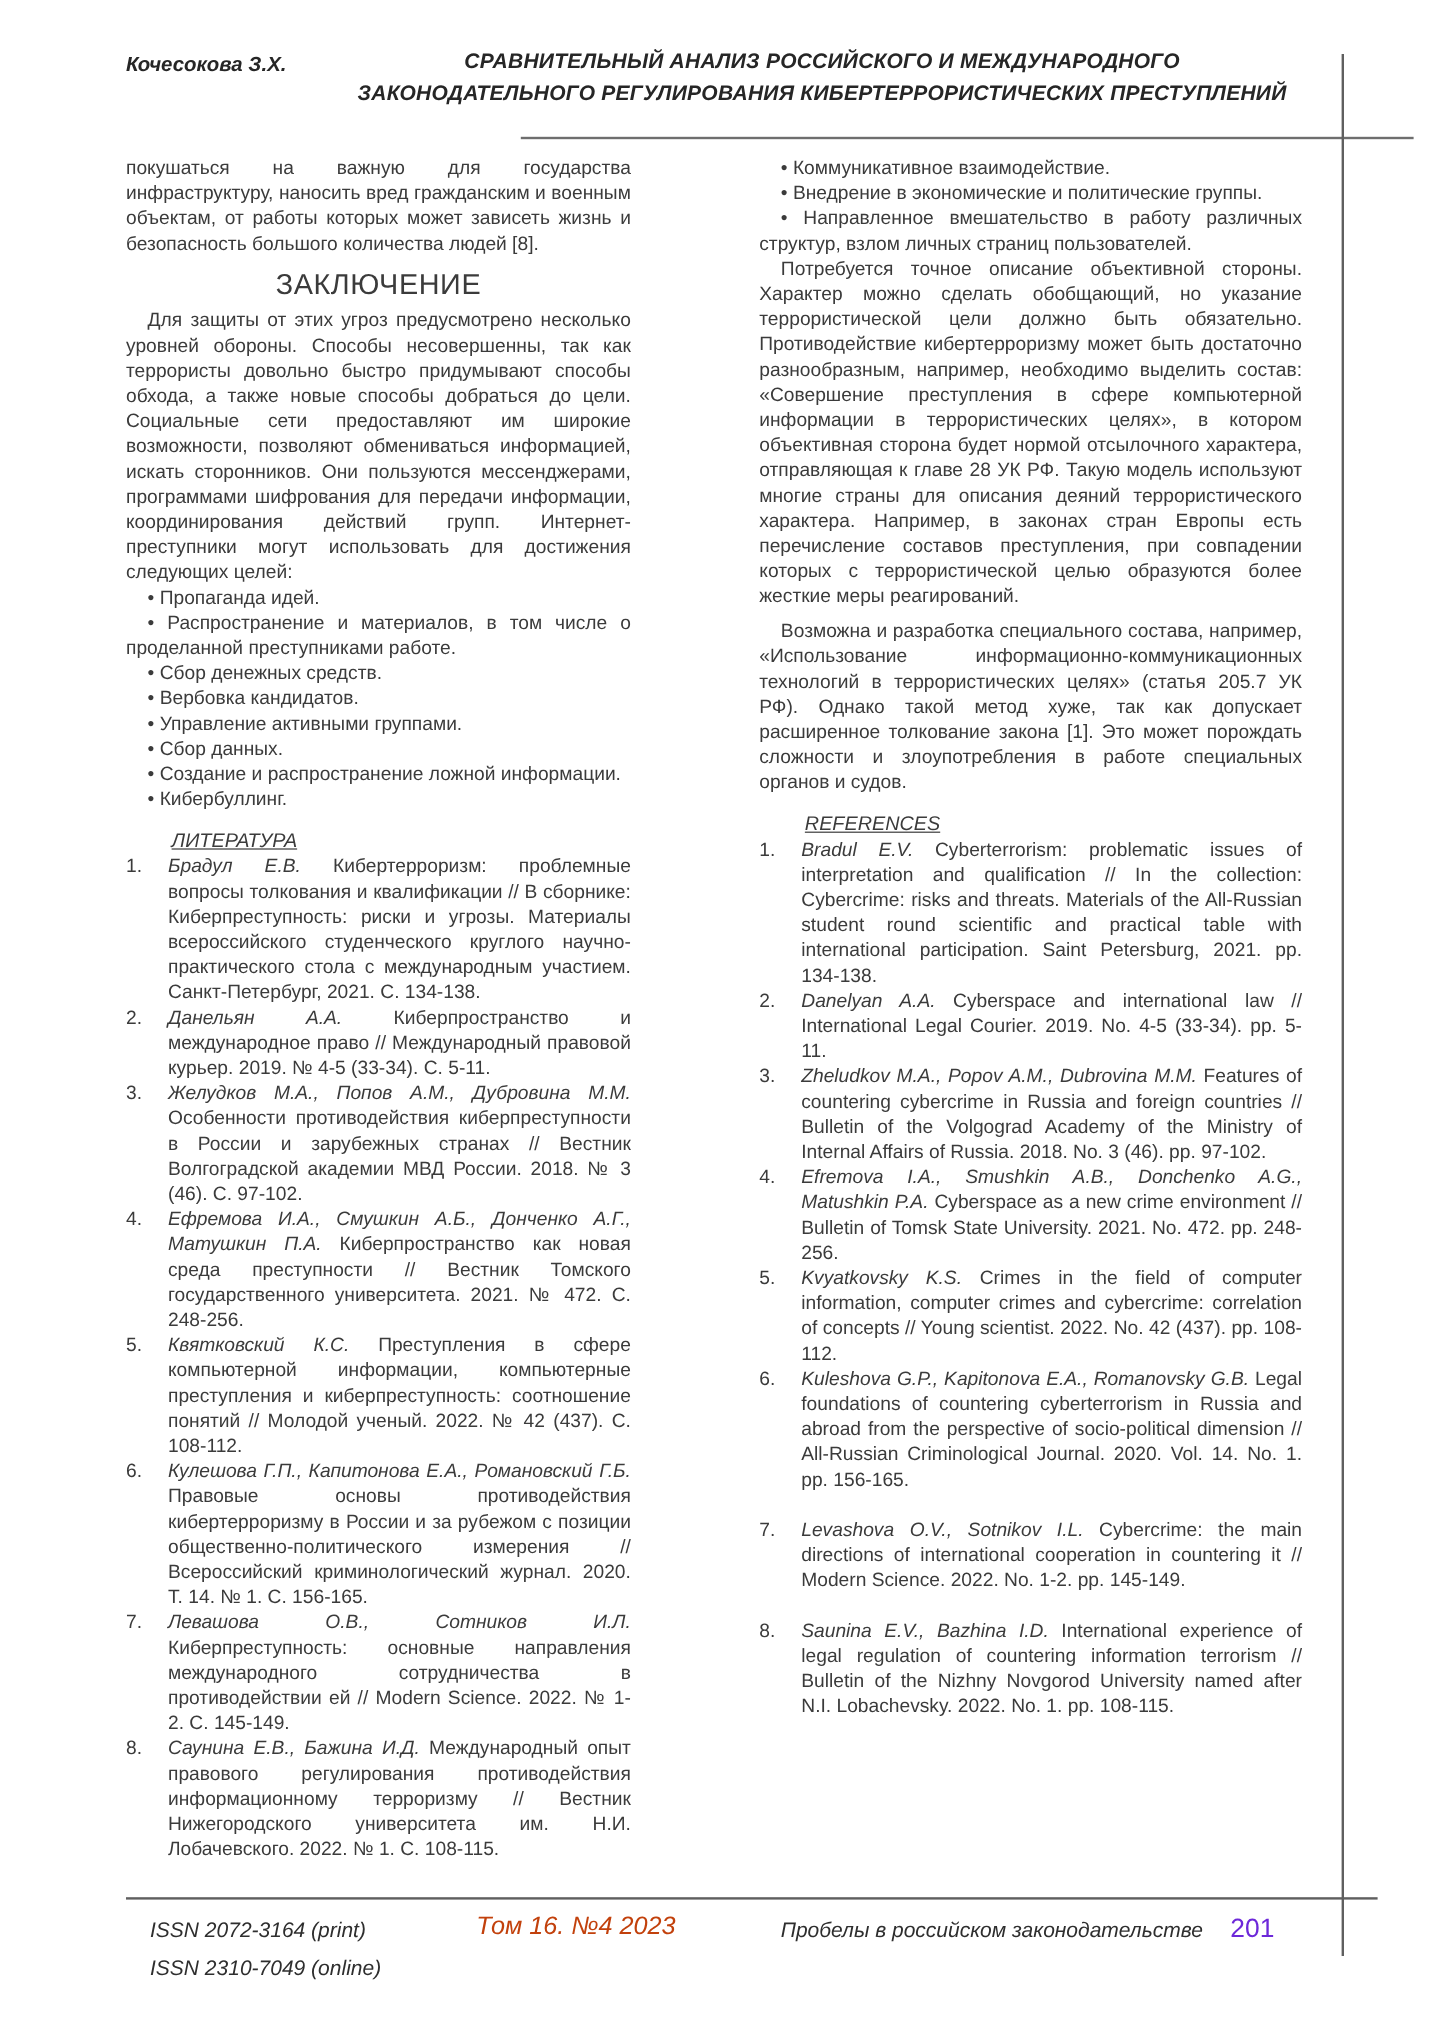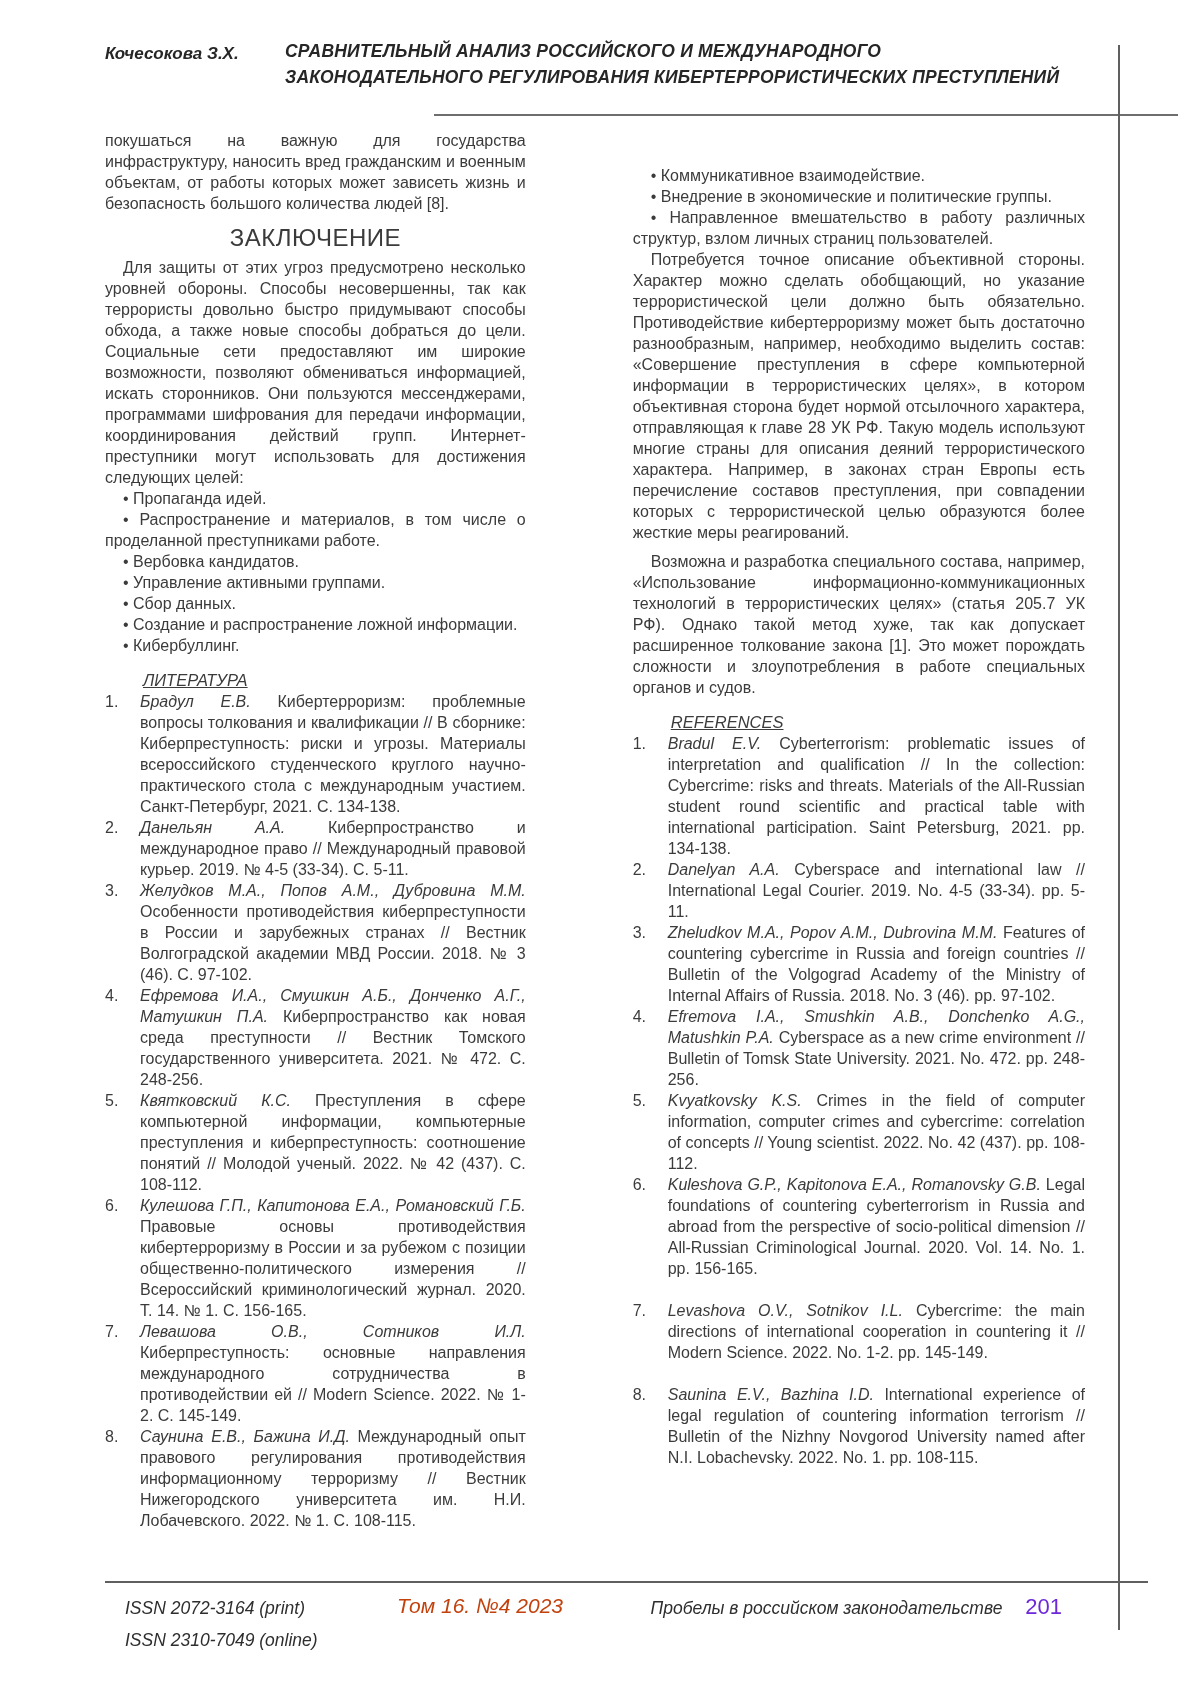--- a/index.html
+++ b/index.html
@@ -6,33 +6,33 @@
   .page {
     position:relative; width:1200px; height:1697px; background:#ffffff;
     font-family:"Liberation Sans", sans-serif; color:#3b3b3b; overflow:hidden;
   }
   
   .author {
     position:absolute; left:105px; top:44px; font-size:17px;
     font-weight:bold; font-style:italic; color:#262626;
   }
   .title {
-    position:absolute; left:285px; top:38px; width:800px; text-align:left;
+    position:absolute; left:285px; top:38px; width:800px; text-align:center;
     font-size:17.5px; font-weight:bold; font-style:italic; color:#262626;
     line-height:26px; letter-spacing:0.2px;
   }
   .header-rule { position:absolute; left:434px; top:114px; width:744px; height:2px; background:#6e6e6e; }
   .v-rule { position:absolute; left:1118px; top:45px; width:2px; height:1585px; background:#5f5f5f; }
   .footer-rule { position:absolute; left:105px; top:1581px; width:1043px; height:2px; background:#5f5f5f; }
 
   
   .columns { position:absolute; left:105px; top:130px; width:980px; display:flex; gap:107px; }
   .col { font-size:16px; line-height:21px; text-align:justify; }
   .col.left  { width:440px; }
-  .col.right { width:473px;margin-top:35px; }
+  .col.right { width:473px; }
   p { margin:0; }
   .indent { text-indent:18px; }
   .spacer8 { height:8px; }
 
   h2.conclusion {
     margin:13px 0 9px 0; font-size:24px; font-weight:normal;
     letter-spacing:0.5px; color:#3b3b3b; text-align:center;
   }
   h3.lit {
     margin:14px 0 0 38px; font-size:16.5px; font-weight:normal;
@@ -80,20 +80,21 @@
     <section class="col left">
       <p>покушаться на важную для государства инфраструктуру, наносить вред гражданским и военным объектам, от работы которых может зависеть жизнь и безопасность большого количества людей [8].</p>
       <h2 class="conclusion">ЗАКЛЮЧЕНИЕ</h2>
       <p class="indent">Для защиты от этих угроз предусмотрено несколько уровней обороны. Способы несовершенны, так как террористы довольно быстро придумывают способы обхода, а также новые способы добраться до цели. Социальные сети предоставляют им широкие возможности, позволяют обмениваться информацией, искать сторонников. Они пользуются мессенджерами, программами шифрования для передачи информации, координирования действий групп. Интернет-преступники могут использовать для достижения следующих целей:</p>
       <ul class="bullets">
 
           <li>Пропаганда идей.</li>
 
           <li>Распространение и материалов, в том числе о проделанной преступниками работе.</li>
 
+          <li>Сбор денежных средств.</li>
 
           <li>Вербовка кандидатов.</li>
 
           <li>Управление активными группами.</li>
 
           <li>Сбор данных.</li>
 
           <li>Создание и распространение ложной информации.</li>
 
           <li>Кибербуллинг.</li>

